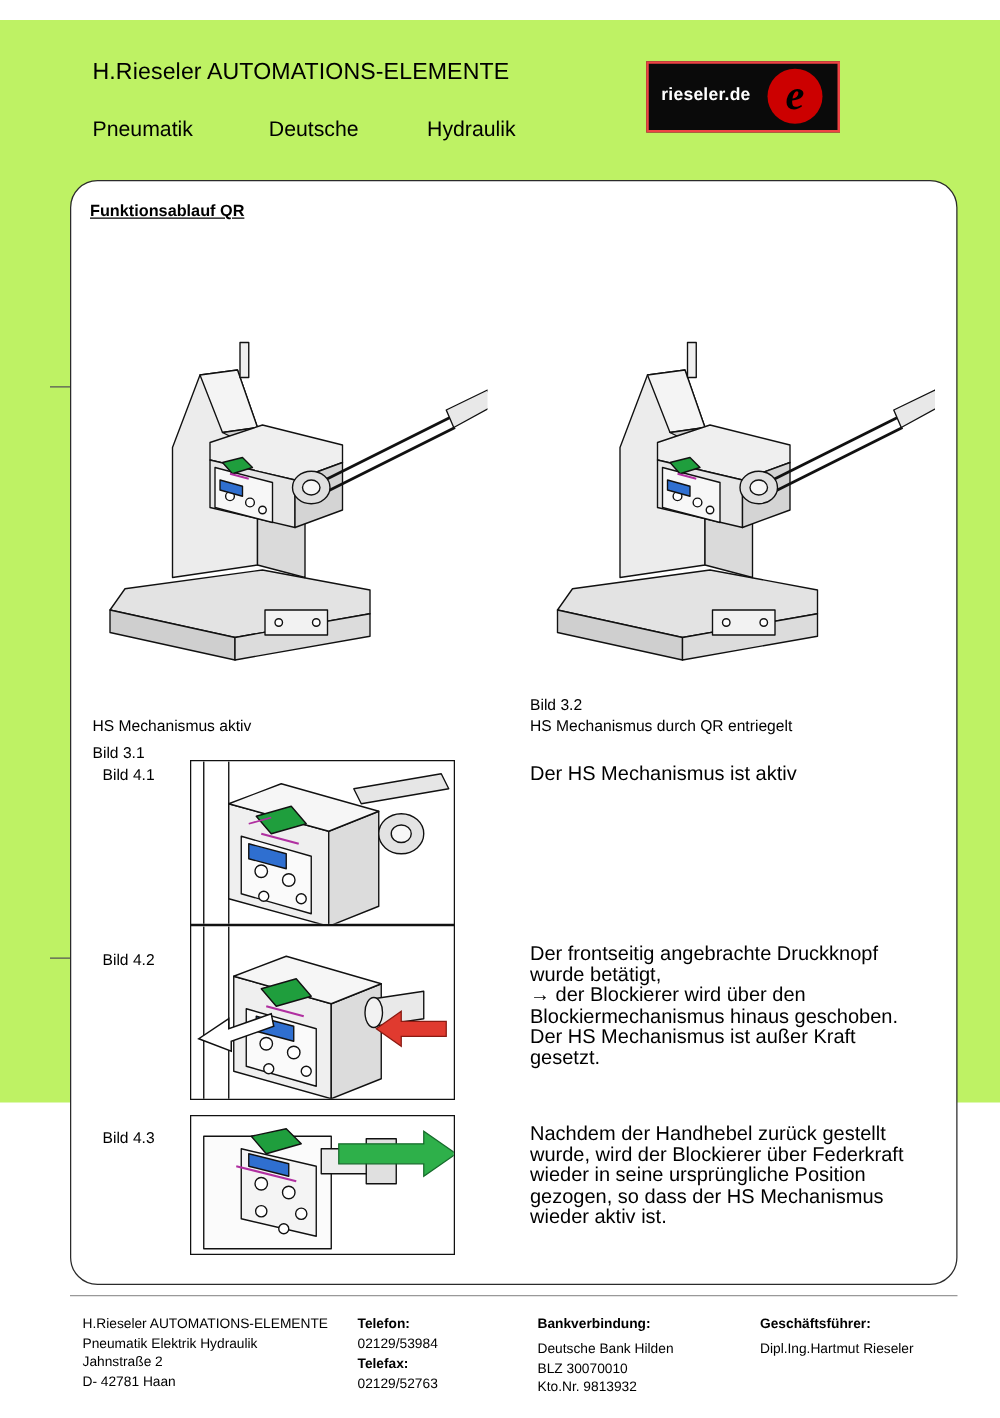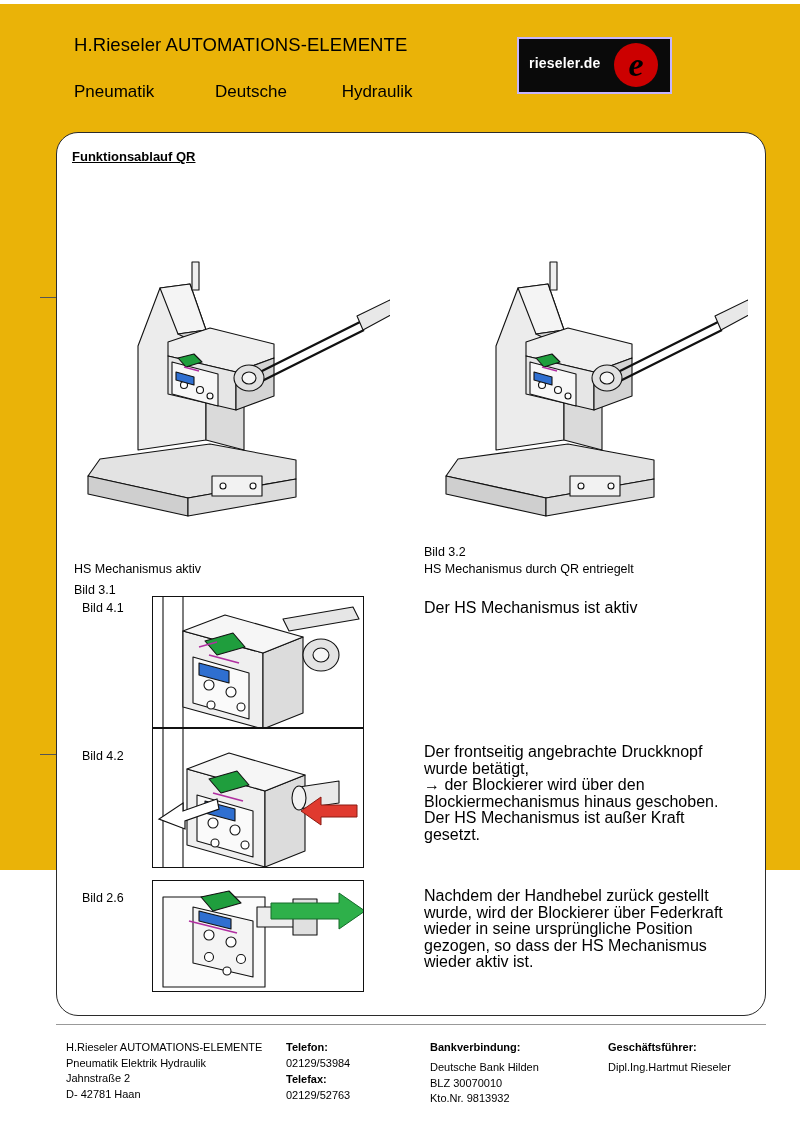--- a/index.html
+++ b/index.html
@@ -10,24 +10,24 @@
   body {
     width: 800px;
     height: 1134px;
     position: relative;
     font-family: "Liberation Sans", sans-serif;
     color: #000000;
     overflow: hidden;
   }
   .page {
     position: absolute;
-    left: 0; top: 4px;
+    left: 0; top: 16px;
     width: 800px;
     height: 866px;
-    background: #eab308;
+    background: #bef264;
   }
 
   
   .header {
     position: absolute;
     left: 0; top: 0;
     width: 800px;
     height: 120px;
   }
   .company-title {
@@ -51,21 +51,21 @@
   .sub-pneumatik { margin-right: 56px; }
   .sub-elektrik { margin-right: 50px; }
 
   .logo-box {
     position: absolute;
     left: 517px;
     top: 33px;
     width: 155px;
     height: 57px;
     background: #0a0a0a;
-    border: 2px solid #c4b5fd;
+    border: 2px solid #ef4444;
     box-sizing: border-box;
   }
   .logo-text {
     position: absolute;
     left: 10px;
     top: 16px;
     color: #ffffff;
     font-size: 14px;
     font-weight: bold;
     letter-spacing: 0.2px;
@@ -328,21 +328,21 @@
       </g>
 
       <g>
         <path d="M64 70 L30 82 L30 74 L6 90 L32 100 L32 92 L66 80 Z" fill="#ffffff" stroke="#111" stroke-width="1.2"></path>
       </g>
     </svg>
   </div>
   <div class="para" style="left:424px; top:740px; width:310px;">Der frontseitig angebrachte Druckknopf wurde betätigt,
 → der Blockierer wird über den Blockiermechanismus hinaus geschoben. Der HS Mechanismus ist außer Kraft gesetzt.</div>
 
-  <div class="cap" style="left:82px; top:886px;">Bild 2.6</div>
+  <div class="cap" style="left:82px; top:886px;">Bild 4.3</div>
   <div class="boxed" style="left:152px; top:876px; width:212px; height:112px;">
     <svg width="212" height="112" viewBox="0 0 212 112">
       <g fill="none" stroke="#111" stroke-width="1.1" stroke-linejoin="round">
 
         <path d="M10 16 L112 16 L112 106 L10 106 Z" fill="#fbfbfb"></path>
         <path d="M40 26 L100 40 L100 96 L40 82 Z" fill="#f4f4f4"></path>
         <circle cx="56" cy="54" r="5" fill="#fff"></circle>
         <circle cx="78" cy="61" r="5" fill="#fff"></circle>
         <circle cx="88" cy="78" r="4.5" fill="#fff"></circle>
         <circle cx="56" cy="76" r="4.5" fill="#fff"></circle>

